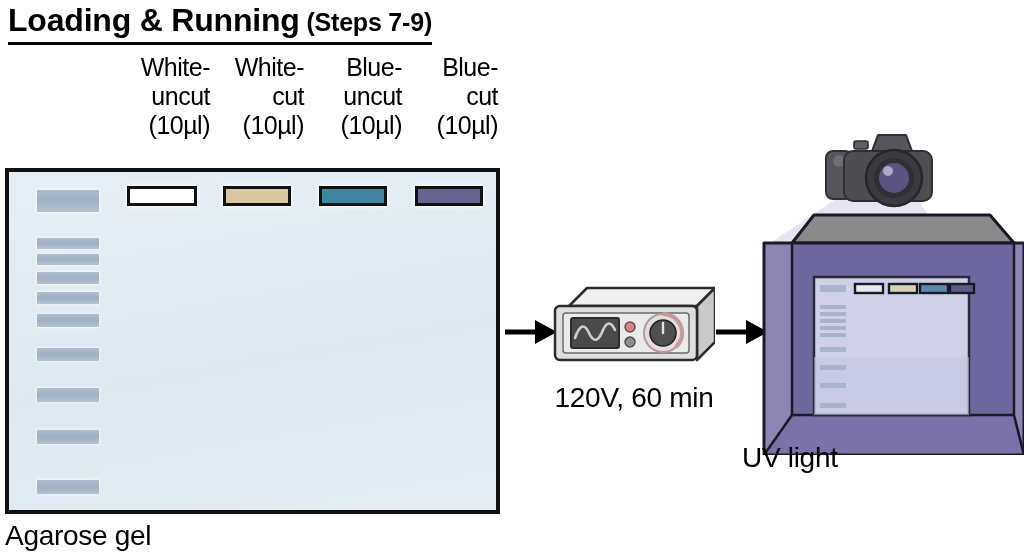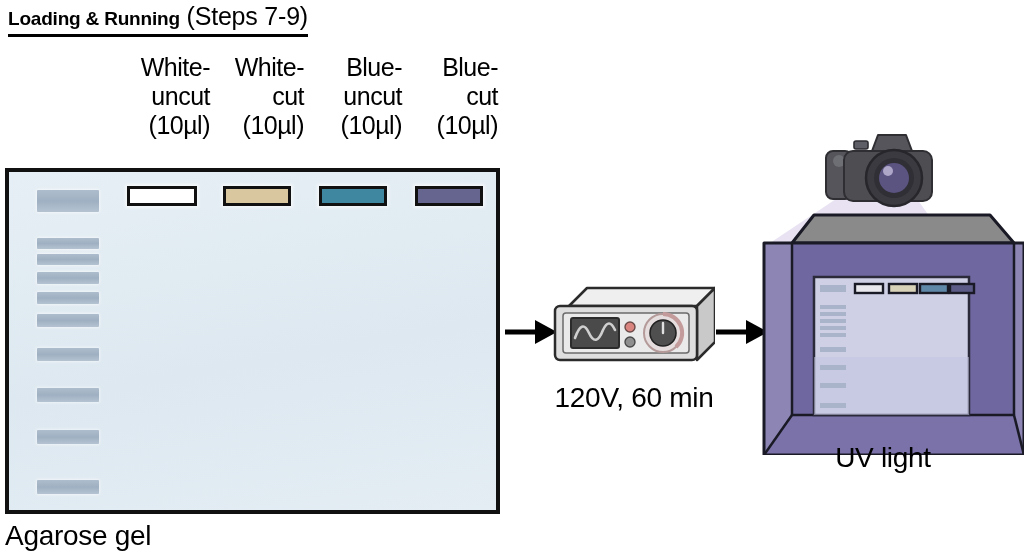--- a/index.html
+++ b/index.html
@@ -22,27 +22,27 @@
   
   .title-wrap {
     position: absolute;
     left: 8px;
     top: 2px;
     padding-bottom: 3px;
     border-bottom: 3px solid #000;
     white-space: nowrap;
   }
   .title-bold {
-    font-size: 19px;
+    font-size: 32px;
     font-weight: bold;
     letter-spacing: -0.2px;
   }
   .title-reg {
     font-size: 25px;
-    font-weight: normal;
+    font-weight: bold;
     letter-spacing: -0.2px;
   }
 
   
   .lane-head {
     position: absolute;
     text-align: right;
     font-size: 25px;
     line-height: 29px;
     letter-spacing: -0.5px;
@@ -97,21 +97,20 @@
     letter-spacing: -0.3px;
   }
 
   
   .uvbox { position: absolute; left: 742px; top: 125px; width: 282px; height: 325px; }
   .uv-caption {
     position: absolute;
     left: 742px;
     top: 442px;
     width: 282px;
-    text-align: center;
     font-size: 28px;
     letter-spacing: -0.3px;
   }
 </style>
 </head>
 <body>
 
 <div id="canvas">
 
   <div class="title-wrap">

